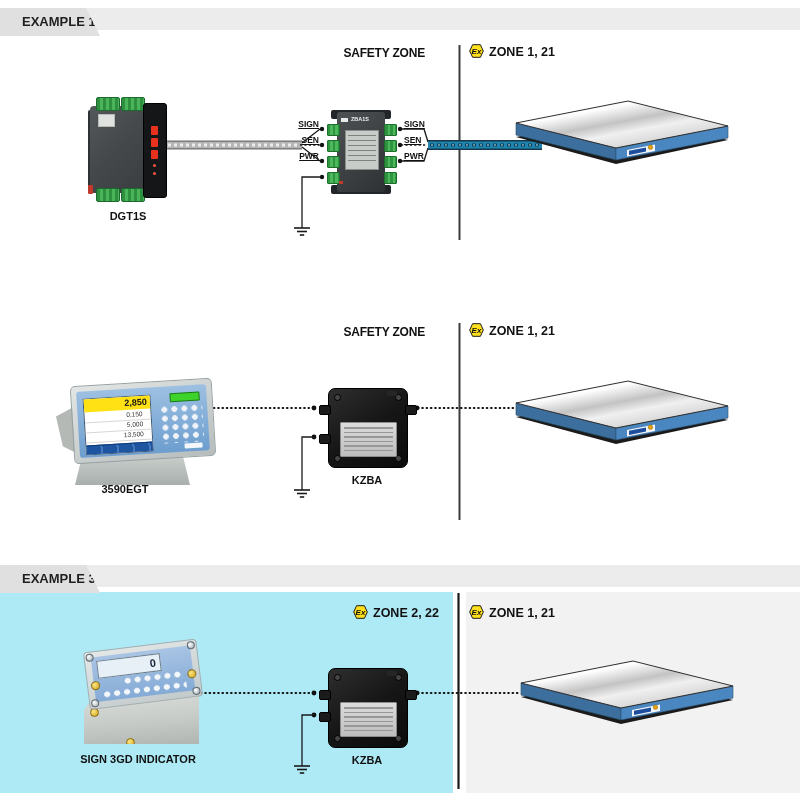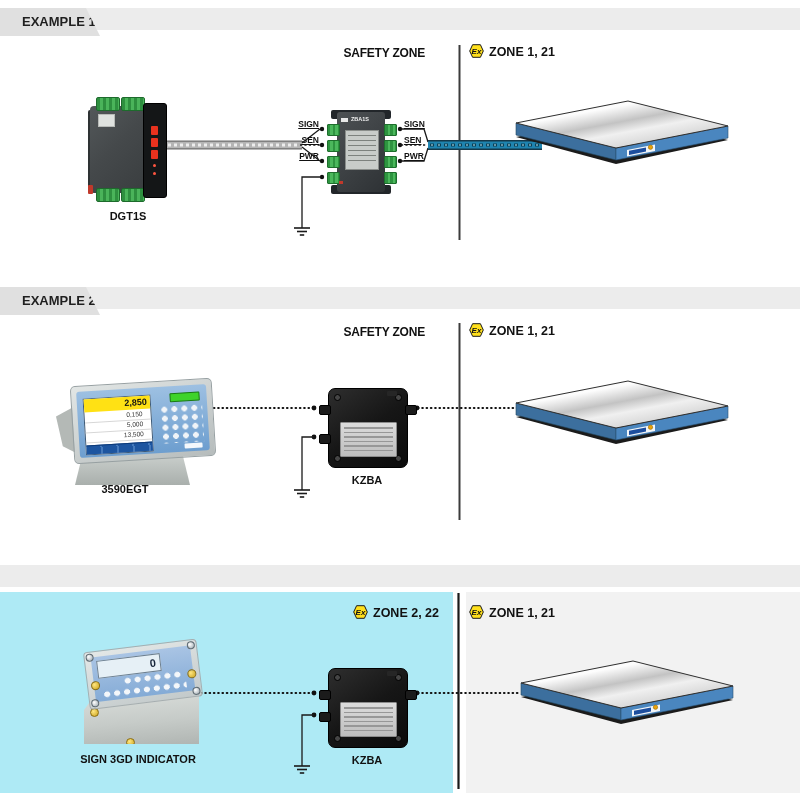--- a/index.html
+++ b/index.html
@@ -238,28 +238,25 @@
     </g>
     <use href="#gnd" x="302" y="766"></use>
   </svg>
 
   <div class="abs banner" style="top:8px">
     <div class="strip"></div>
     <div class="tab">
       <span>EXAMPLE 1</span>
     </div>
   </div>
-  <div class="abs banner" style="top:287px">
+  <div class="abs banner" style="top:565px">
     <div class="strip"></div>
     <div class="tab">
-      <span>EXAMPLE 2</span>
-    </div>
-  </div>
-  <div class="abs banner" style="top:565px">
-    <div class="strip"></div>
+      <span>EXAMPLE 3</span>
+    </div>
   </div>
 
   <div class="abs szone" style="left:280px;top:46px;width:145px;text-align:right">SAFETY ZONE</div>
   <svg class="abs exb" style="left:469px;top:44px" viewBox="0 0 15 14">
     <polygon points="3.6,0.7 11.4,0.7 14.3,7 11.4,13.3 3.6,13.3 0.7,7" fill="#ffe01c" stroke="#1a1a1a" stroke-width="1"></polygon>
     <text x="7.5" y="9.8">Ex</text>
   </svg>
   <div class="abs zlabel" style="left:489px;top:45px">ZONE 1, 21</div>
 
   <div class="abs szone" style="left:280px;top:325px;width:145px;text-align:right">SAFETY ZONE</div>

